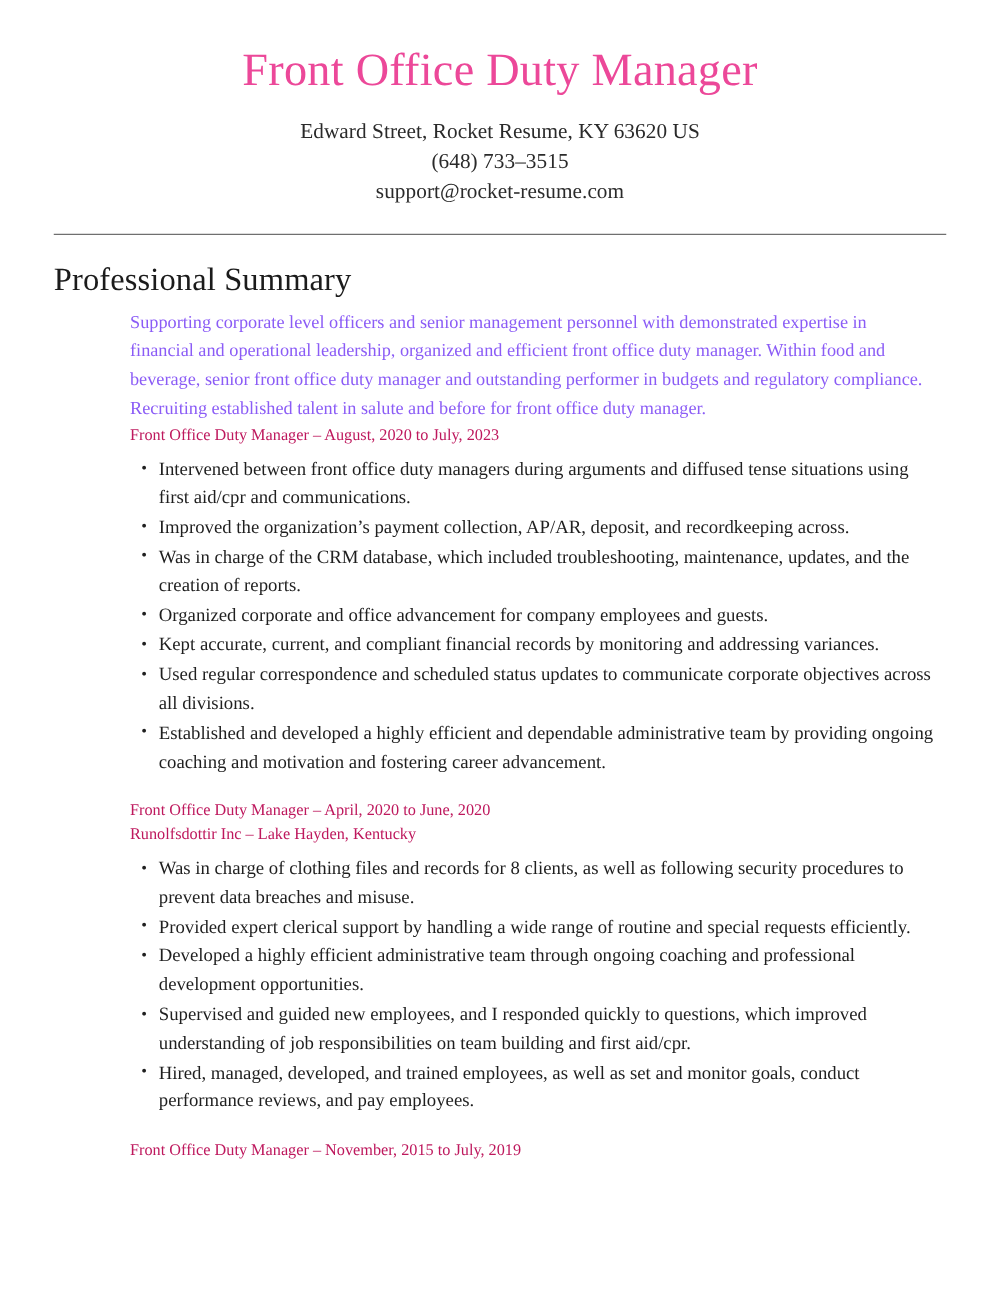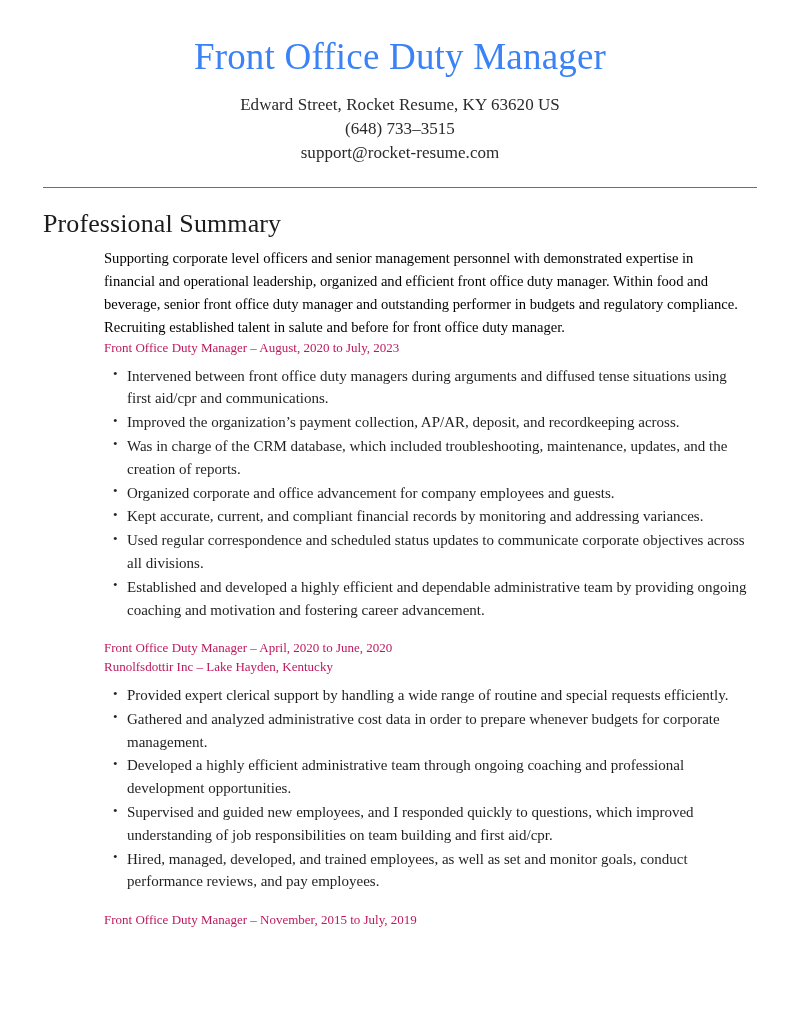--- a/index.html
+++ b/index.html
@@ -27,21 +27,21 @@
   
   .header {
     text-align: center;
     padding-top: 36px;
   }
   .full-name {
     font-family: "Liberation Serif", "DejaVu Serif", serif;
     font-size: 37px;
     font-weight: 400;
     letter-spacing: 0.2px;
-    color: #3b82f6;
+    color: #ec4899;
     line-height: 1.15;
     margin: 0 0 14px 0;
   }
   .contact-line {
     font-size: 17px;
     color: #2a2a2a;
     line-height: 1.42;
     letter-spacing: 0.05px;
   }
 
@@ -65,21 +65,21 @@
     margin: 20px 0 8px 0;
     line-height: 1.2;
     letter-spacing: 0.1px;
   }
   .section-body {
     padding-left: 61px;
   }
   .summary-text {
     font-size: 14.6px;
     line-height: 1.57;
-    color: #000000;
+    color: #8b5cf6;
     margin: 0;
     padding-right: 10px;
     text-align: left;
   }
 
   
   .job {
     margin-bottom: 4px;
   }
   .job + .job {
@@ -148,22 +148,22 @@
             <li>Organized corporate and office advancement for company employees and guests.</li>
             <li>Kept accurate, current, and compliant financial records by monitoring and addressing variances.</li>
             <li>Used regular correspondence and scheduled status updates to communicate corporate objectives across all divisions.</li>
             <li>Established and developed a highly efficient and dependable administrative team by providing ongoing coaching and motivation and fostering career advancement.</li>
           </ul>
         </div>
         <div class="job">
           <div class="job-title-line">Front Office Duty Manager – April, 2020 to June, 2020</div>
           <div class="job-company-line">Runolfsdottir Inc – Lake Hayden, Kentucky</div>
           <ul class="job-bullets">
+            <li>Was in charge of clothing files and records for 8 clients, as well as following security procedures to prevent data breaches and misuse.</li>
             <li>Provided expert clerical support by handling a wide range of routine and special requests efficiently.</li>
-            <li>Gathered and analyzed administrative cost data in order to prepare whenever budgets for corporate management.</li>
             <li>Developed a highly efficient administrative team through ongoing coaching and professional development opportunities.</li>
             <li>Supervised and guided new employees, and I responded quickly to questions, which improved understanding of job responsibilities on team building and first aid/cpr.</li>
             <li>Hired, managed, developed, and trained employees, as well as set and monitor goals, conduct performance reviews, and pay employees.</li>
           </ul>
         </div>
         <div class="job">
           <div class="job-title-line">Front Office Duty Manager – November, 2015 to July, 2019</div>
         </div>
       </div>
   </div>

